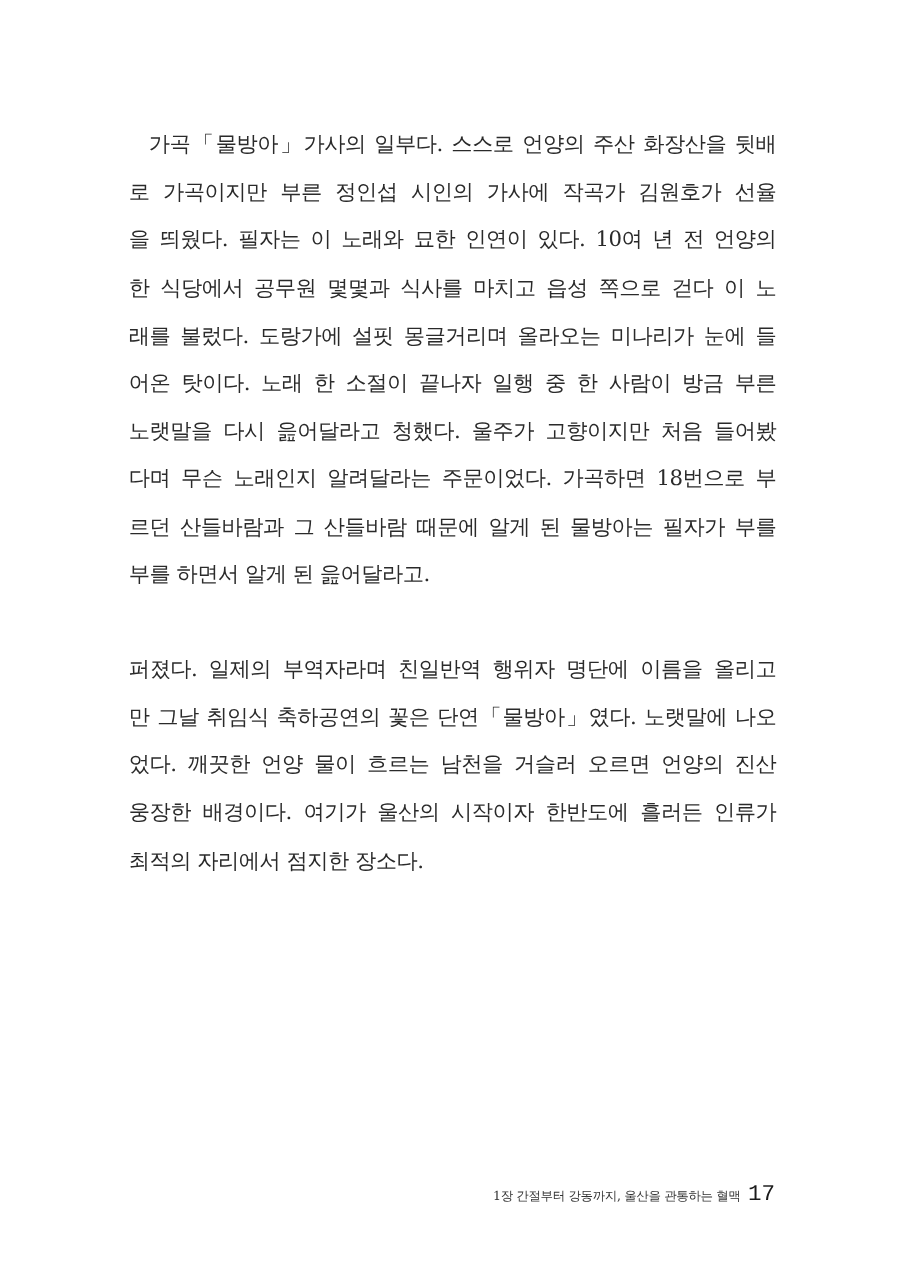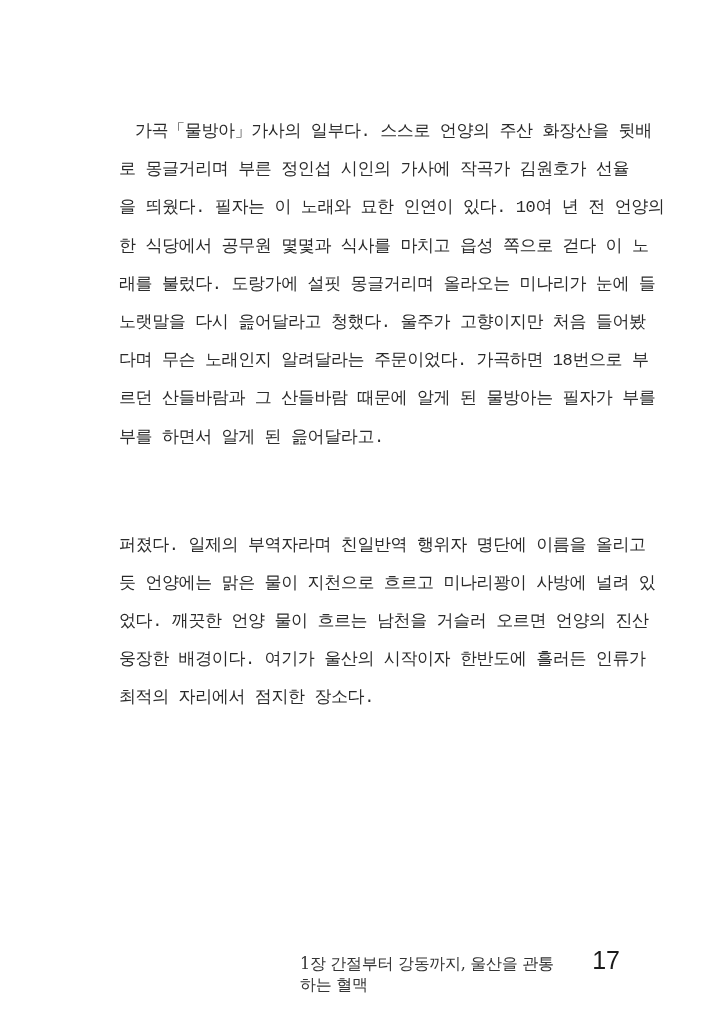--- a/index.html
+++ b/index.html
@@ -21,22 +21,21 @@
       width: 721px; height: 1024px;
       background: #ffffff;
     }
     .body-text {
       position: absolute;
       left: 103px;
       top: 97px;
       width: 518px;
     }
     .paragraph {
-      margin: 16px;
-      font-family: Liberation Mono, monospace;
+      margin: 0;
     }
     .line {
       display: block;
       height: 38.2px;
       line-height: 38.2px;
       font-size: 17px;
       letter-spacing: -0.4px;
       white-space: nowrap;
       text-align: justify;
       text-align-last: justify;
@@ -54,54 +53,55 @@
       position: absolute;
       left: 300px;
       top: 946px;
       width: 320px;
       height: 28px;
       display: flex;
       justify-content: flex-end;
       align-items: baseline;
     }
     .running-head {
-      font-size: 16px;
+      font-size: 10px;
       color: #333333;
       letter-spacing: -0.3px;
     }
     .page-number {
-      font-size: 25px;
+      font-size: 18px;
       color: #1a1a1a;
-      margin-left: 28px;
-      font-family: Liberation Sans, sans-serif;
+      margin-left: 6px;
+      font-family: Liberation Mono, monospace;
     }
   </style>
 </head>
 <body>
 
 <div class="page">
   <div class="body-text">
 
     <div class="paragraph">
       <span class="line indent">가곡「물방아」가사의 일부다. 스스로 언양의 주산 화장산을 뒷배</span>
-      <span class="line">로 몽글거리며 부른 정인섭 시인의 가사에 작곡가 김원호가 선율</span>
+      <span class="line">로 가곡이지만 부른 정인섭 시인의 가사에 작곡가 김원호가 선율</span>
       <span class="line">을 띄웠다. 필자는 이 노래와 묘한 인연이 있다. 10여 년 전 언양의</span>
       <span class="line">한 식당에서 공무원 몇몇과 식사를 마치고 읍성 쪽으로 걷다 이 노</span>
       <span class="line">래를 불렀다. 도랑가에 설핏 몽글거리며 올라오는 미나리가 눈에 들</span>
+      <span class="line">어온 탓이다. 노래 한 소절이 끝나자 일행 중 한 사람이 방금 부른</span>
       <span class="line">노랫말을 다시 읊어달라고 청했다. 울주가 고향이지만 처음 들어봤</span>
       <span class="line">다며 무슨 노래인지 알려달라는 주문이었다. 가곡하면 18번으로 부</span>
       <span class="line">르던 산들바람과 그 산들바람 때문에 알게 된 물방아는 필자가 부를</span>
       <span class="line last">부를 하면서 알게 된 읊어달라고.</span>
     </div>
 
     <div class="para-gap"></div>
 
     <div class="paragraph">
       <span class="line">퍼졌다. 일제의 부역자라며 친일반역 행위자 명단에 이름을 올리고</span>
-      <span class="line">듯 언양에는 맑은 물이 지천으로 흐르고 미나리꽝이 사방에 널려 있</span>
+      <span class="line">만 그날 취임식 축하공연의 꽃은 단연「물방아」였다. 노랫말에 나오</span>
       <span class="line">었다. 깨끗한 언양 물이 흐르는 남천을 거슬러 오르면 언양의 진산</span>
       <span class="line">웅장한 배경이다. 여기가 울산의 시작이자 한반도에 흘러든 인류가</span>
       <span class="line last">최적의 자리에서 점지한 장소다.</span>
     </div>
 
   </div>
 
   <div class="footer">
     <span class="running-head">1장 간절부터 강동까지, 울산을 관통하는 혈맥</span>
     <span class="page-number">17</span>

